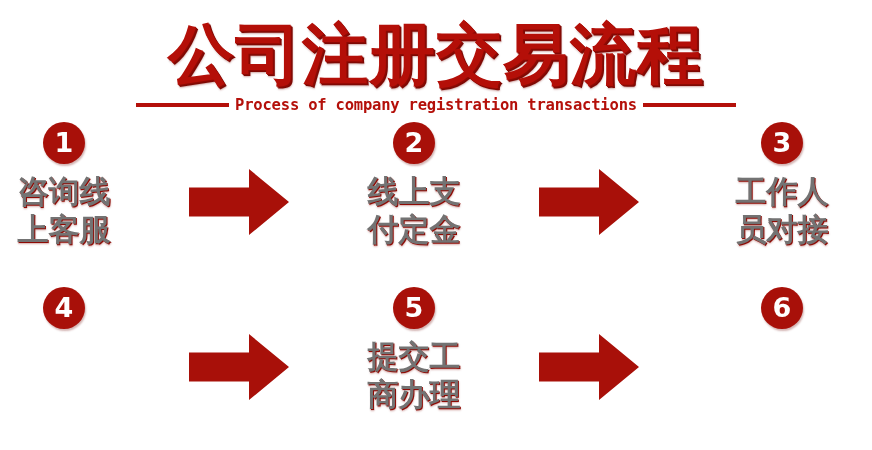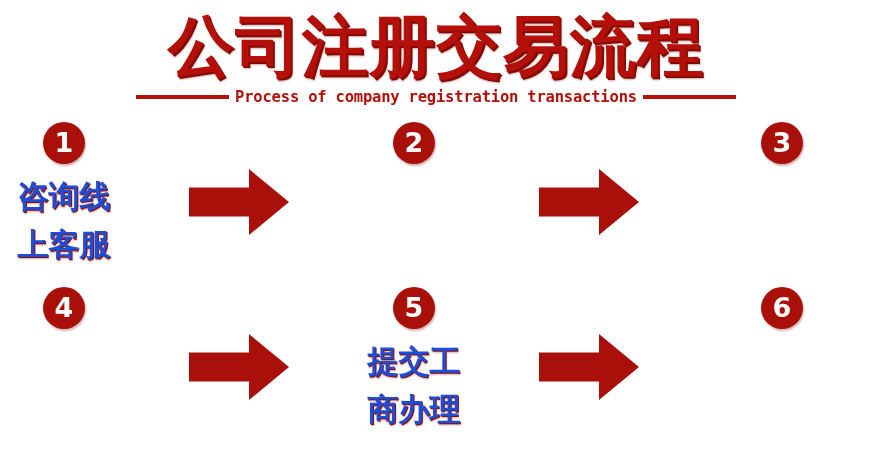--- a/index.html
+++ b/index.html
@@ -19,21 +19,21 @@
     position: relative;
     width: 872px;
     height: 450px;
     background: #ffffff;
   }
 
   
   .header {
     position: absolute;
     left: 0;
-    top: 8px;
+    top: 16px;
     width: 872px;
     text-align: center;
   }
 
   .main-title {
     font-family: "DejaVu Sans", "Liberation Sans", sans-serif;
     font-size: 66px;
     font-weight: bold;
     line-height: 78px;
     letter-spacing: 1px;
@@ -105,23 +105,23 @@
     line-height: 42px;
     text-align: center;
     box-shadow: 1px 2px 2px rgba(110,8,4,0.30);
   }
 
   .step-label {
     margin-top: 8px;
     font-family: "DejaVu Sans", "Liberation Sans", sans-serif;
     font-size: 31px;
     font-weight: bold;
-    line-height: 48px;
+    line-height: 38px;
     text-align: center;
-    color: #1d4ed8;
+    color: #737373;
     text-shadow:
       1px 1px 0 #8e0b05,
       1px 2px 2px rgba(130,12,5,0.35);
     white-space: pre-line;
   }
 
   
   .arrow-cell {
     flex: 1 1 auto;
     display: flex;
@@ -159,28 +159,32 @@
         <div class="step-label">咨询线
 上客服</div>
       </div>
 
       <div class="arrow-cell">
         <div class="arrow"></div>
       </div>
 
       <div class="step">
         <div class="badge">2</div>
+        <div class="step-label">线上支
+付定金</div>
       </div>
 
       <div class="arrow-cell">
         <div class="arrow"></div>
       </div>
 
       <div class="step step-col-3">
         <div class="badge">3</div>
+        <div class="step-label">工作人
+员对接</div>
       </div>
 
     </div>
 
     <div class="flow-row">
 
       <div class="step step-col-1">
         <div class="badge">4</div>
       </div>
 

